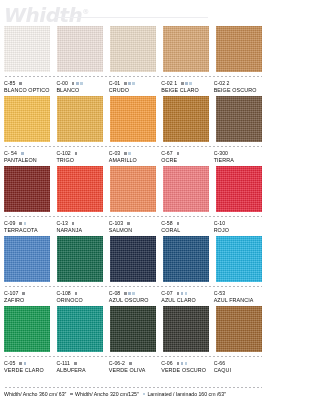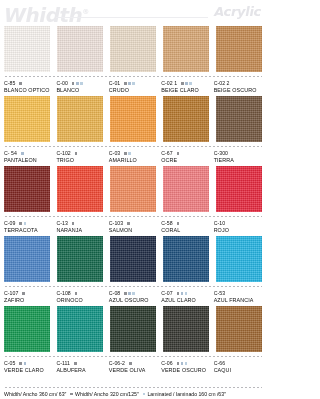--- a/index.html
+++ b/index.html
@@ -167,21 +167,20 @@
     align-items: center;
     gap: 2px;
   }
 </style>
 </head>
 <body>
 
 <div class="header">
   <div class="brand-logo"><span>Whidth</span><span class="brand-tm">®</span></div>
   <div class="header-rule"></div>
-  <div class="brand-sub">Acrylic</div>
 </div>
 
 <div class="sheet" id="sheet">
     <div class="swatch-row">
       <div class="swatches">
         <div class="swatch" style="background-color: rgb(247, 242, 238);"></div>
         <div class="swatch" style="background-color: rgb(236, 224, 217);"></div>
         <div class="swatch" style="background-color: rgb(232, 217, 198);"></div>
         <div class="swatch" style="background-color: rgb(214, 165, 115);"></div>
         <div class="swatch" style="background-color: rgb(194, 136, 79);"></div>

